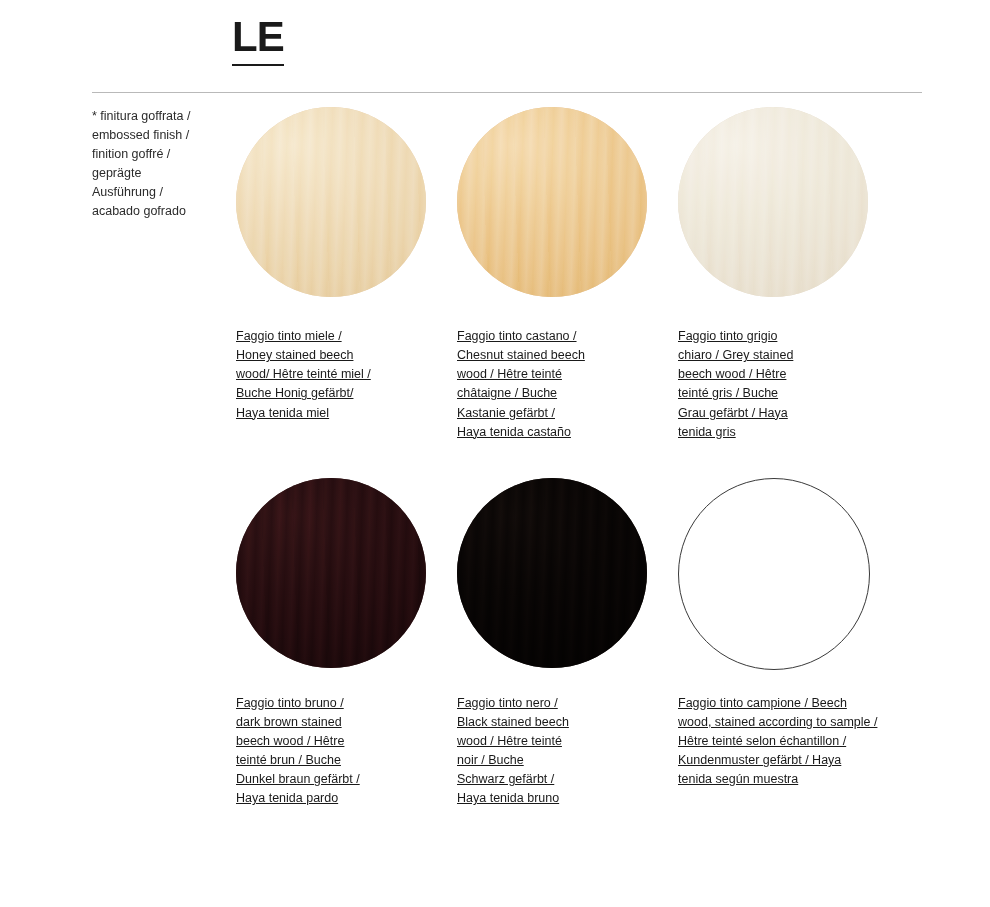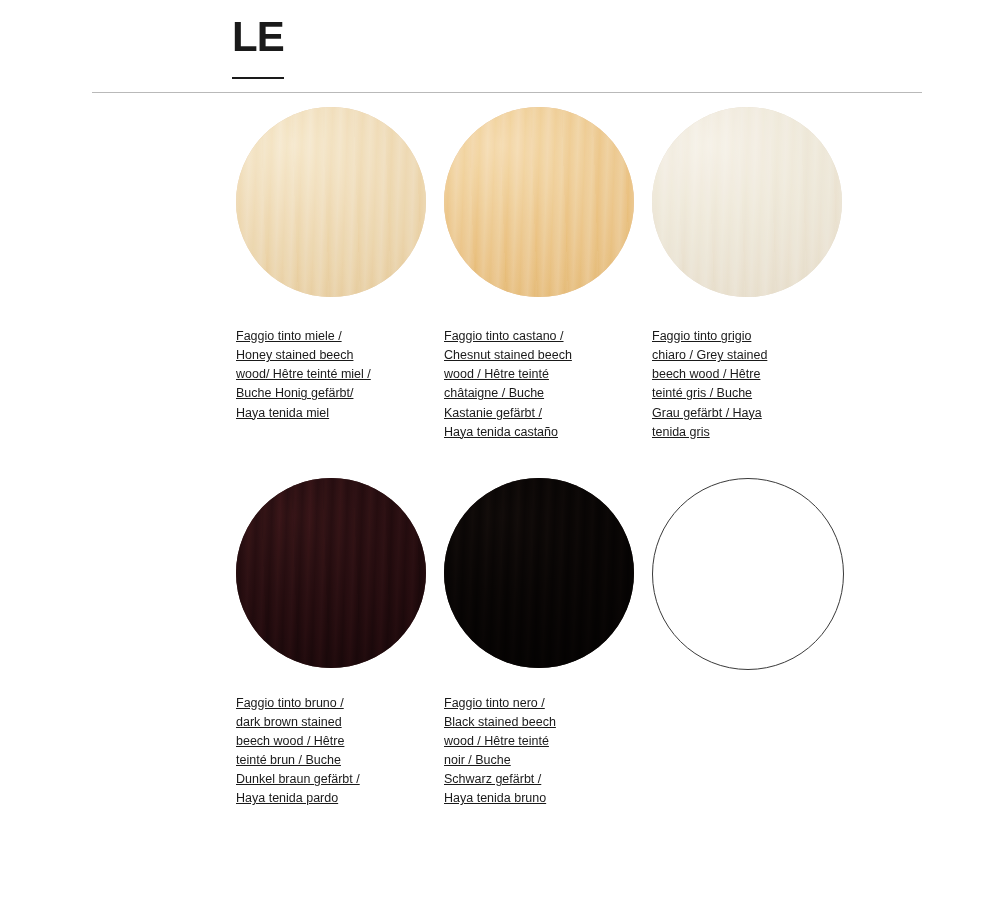--- a/index.html
+++ b/index.html
@@ -24,21 +24,21 @@
     width: 690px;
   }
   .brand-title {
     font-size: 42px;
     font-weight: 700;
     letter-spacing: -1px;
     line-height: 1;
     color: #1a1a1a;
     display: inline-block;
     border-bottom: 2px solid #1a1a1a;
-    padding-bottom: 19px;
+    padding-bottom: 6px;
   }
   .header-rule {
     position: absolute;
     left: 92px;
     top: 92px;
     width: 830px;
     height: 1px;
     background: #b9b9b9;
   }
 
@@ -78,21 +78,21 @@
   }
   .row-two {
     margin-top: 36px;
   }
   .cell {
     width: 208px;
     margin-right: 0;
     text-decoration: underline;
   }
   .cell + .cell {
-    margin-left: 0;
+    margin-left: 13px;
   }
   .swatch-wrap {
     height: 212px;
     display: flex;
     align-items: flex-start;
   }
   .swatch {
     width: 190px;
     height: 190px;
     border-radius: 50%;
@@ -133,20 +133,26 @@
 </style>
 </head>
 <body>
 
 <div class="page-header">
   <span class="brand-title">LE</span>
 </div>
 <div class="header-rule"></div>
 
 <div class="left-col">
+  <div class="footnote">* finitura goffrata /
+embossed finish /
+finition goffré /
+geprägte
+Ausführung /
+acabado gofrado</div>
 </div>
 
 <div class="grid">
 
   <div class="row row-one">
 
     <div class="cell">
       <div class="swatch-wrap">
         <div class="swatch" id="sw0" style="background: rgb(231, 207, 173);">
           <div class="grain" style="background-image: repeating-linear-gradient(92deg, rgb(241, 224, 198) 0px, rgb(231, 207, 173) 3px, rgb(216, 187, 147) 7px, rgb(231, 207, 173) 11px, rgb(241, 224, 198) 15px), repeating-linear-gradient(88deg, rgba(0, 0, 0, 0.05) 0px, rgba(0, 0, 0, 0) 9px, rgba(255, 255, 255, 0.05) 19px, rgba(0, 0, 0, 0) 31px), radial-gradient(120% 90% at 30% 20%, rgb(241, 224, 198) 0%, rgb(231, 207, 173) 45%, rgb(216, 187, 147) 100%); background-blend-mode: soft-light, overlay, normal; opacity: 0.95;"></div>
@@ -216,17 +222,22 @@
 wood / Hêtre teinté
 noir / Buche
 Schwarz gefärbt /
 Haya tenida bruno</div>
     </div>
 
     <div class="cell">
       <div class="swatch-wrap">
         <div class="swatch outline" id="sw5" style="background: rgb(255, 255, 255);"></div>
       </div>
+      <div class="caption wide">Faggio tinto campione / Beech
+wood, stained according to sample /
+Hêtre teinté selon échantillon /
+Kundenmuster gefärbt / Haya
+tenida según muestra</div>
     </div>
 
   </div>
 
 </div>
 
 </body></html>

